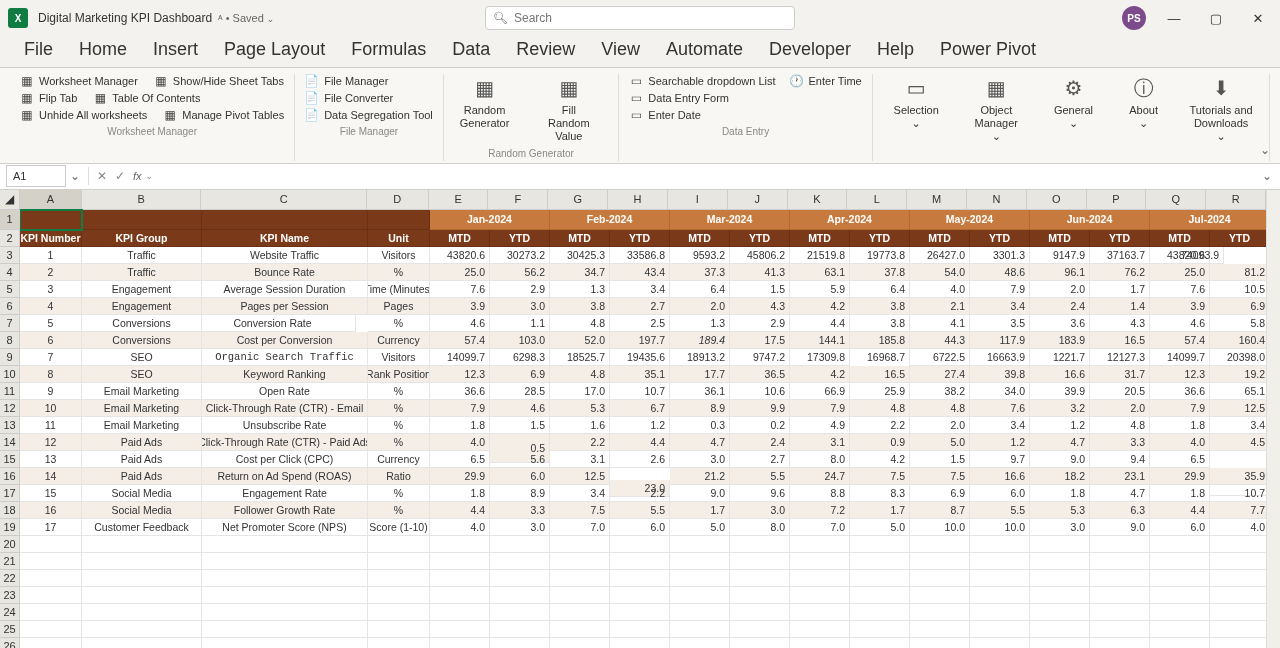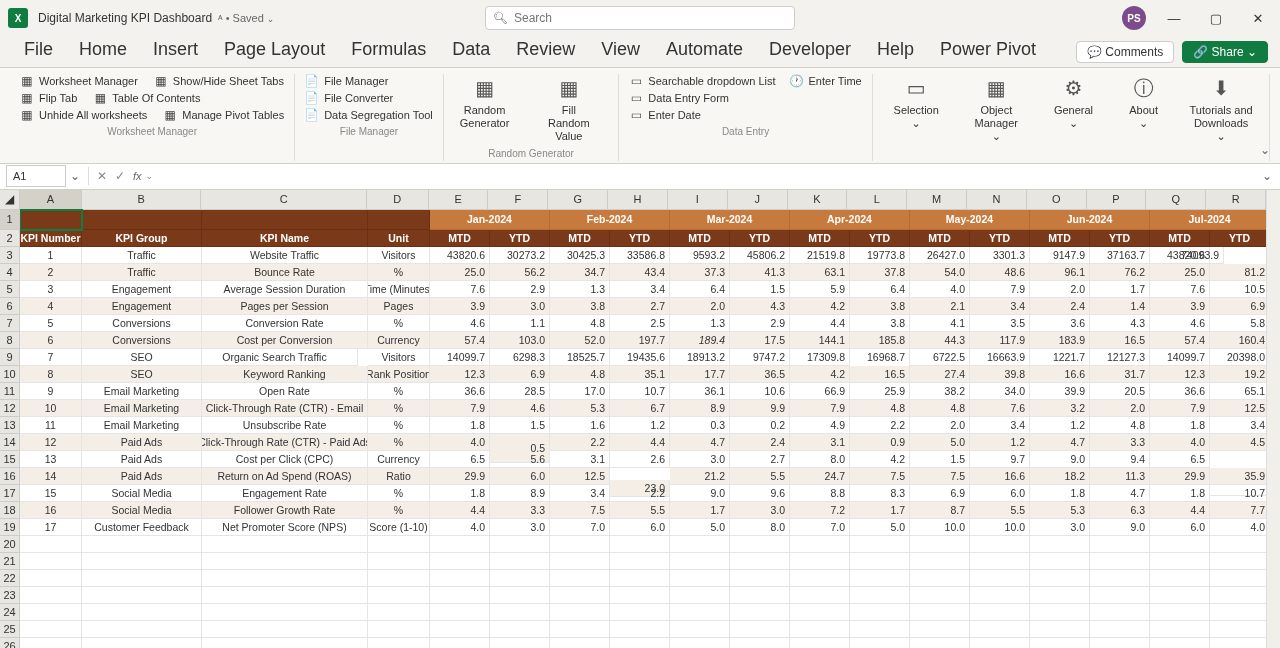--- a/index.html
+++ b/index.html
@@ -84,24 +84,20 @@
     <div class="tab">Insert</div>
     <div class="tab">Page Layout</div>
     <div class="tab">Formulas</div>
     <div class="tab">Data</div>
     <div class="tab">Review</div>
     <div class="tab">View</div>
     <div class="tab">Automate</div>
     <div class="tab">Developer</div>
     <div class="tab">Help</div>
     <div class="tab">Power Pivot</div>
-    <div class="tab-right">
-      <div class="pill">💬 Comments</div>
-      <div class="pill share">🔗 Share ⌄</div>
-    </div>
   </div>
 
 <div class="ribbon">
   <div class="rgroup">
     <div class="rgroup-items">
         <div class="rcol" id="rg1">
           <div style="display: flex; gap: 16px;">
             <div class="ritem"><span class="ricon">▦</span>Worksheet Manager</div>
             <div class="ritem"><span class="ricon">▦</span>Show/Hide Sheet Tabs</div>
           </div>
@@ -347,21 +343,21 @@
         <div class="cell even cnum" style="left: 770px; top: 88px; width: 60px; height: 17px;">4.2</div>
         <div class="cell even cnum" style="left: 830px; top: 88px; width: 60px; height: 17px;">3.8</div>
         <div class="cell even cnum" style="left: 890px; top: 88px; width: 60px; height: 17px;">2.1</div>
         <div class="cell even cnum" style="left: 950px; top: 88px; width: 60px; height: 17px;">3.4</div>
         <div class="cell even cnum" style="left: 1010px; top: 88px; width: 60px; height: 17px;">2.4</div>
         <div class="cell even cnum" style="left: 1070px; top: 88px; width: 60px; height: 17px;">1.4</div>
         <div class="cell even cnum" style="left: 1130px; top: 88px; width: 60px; height: 17px;">3.9</div>
         <div class="cell even cnum" style="left: 1190px; top: 88px; width: 60px; height: 17px;">6.9</div>
         <div class="cell cctr" style="left: 0px; top: 105px; width: 62px; height: 17px;">5</div>
         <div class="cell cctr" style="left: 62px; top: 105px; width: 120px; height: 17px;">Conversions</div>
-        <div class="cell cctr" style="left: 182px; top: 105px; width: 166px; height: 17px;">Conversion Rate</div>
+        <div class="cell cctr" style="left: 170px; top: 105px; width: 166px; height: 17px;">Conversion Rate</div>
         <div class="cell cctr" style="left: 348px; top: 105px; width: 62px; height: 17px;">%</div>
         <div class="cell cnum" style="left: 410px; top: 105px; width: 60px; height: 17px;">4.6</div>
         <div class="cell cnum" style="left: 470px; top: 105px; width: 60px; height: 17px;">1.1</div>
         <div class="cell cnum" style="left: 530px; top: 105px; width: 60px; height: 17px;">4.8</div>
         <div class="cell cnum" style="left: 590px; top: 105px; width: 60px; height: 17px;">2.5</div>
         <div class="cell cnum" style="left: 650px; top: 105px; width: 60px; height: 17px;">1.3</div>
         <div class="cell cnum" style="left: 710px; top: 105px; width: 60px; height: 17px;">2.9</div>
         <div class="cell cnum" style="left: 770px; top: 105px; width: 60px; height: 17px;">4.4</div>
         <div class="cell cnum" style="left: 830px; top: 105px; width: 60px; height: 17px;">3.8</div>
         <div class="cell cnum" style="left: 890px; top: 105px; width: 60px; height: 17px;">4.1</div>
@@ -383,21 +379,21 @@
         <div class="cell even cnum" style="left: 770px; top: 122px; width: 60px; height: 17px;">144.1</div>
         <div class="cell even cnum" style="left: 830px; top: 122px; width: 60px; height: 17px;">185.8</div>
         <div class="cell even cnum" style="left: 890px; top: 122px; width: 60px; height: 17px;">44.3</div>
         <div class="cell even cnum" style="left: 950px; top: 122px; width: 60px; height: 17px;">117.9</div>
         <div class="cell even cnum" style="left: 1010px; top: 122px; width: 60px; height: 17px;">183.9</div>
         <div class="cell even cnum" style="left: 1070px; top: 122px; width: 60px; height: 17px;">16.5</div>
         <div class="cell even cnum" style="left: 1130px; top: 122px; width: 60px; height: 17px;">57.4</div>
         <div class="cell even cnum" style="left: 1190px; top: 122px; width: 60px; height: 17px;">160.4</div>
         <div class="cell cctr" style="left: 0px; top: 139px; width: 62px; height: 17px;">7</div>
         <div class="cell cctr" style="left: 62px; top: 139px; width: 120px; height: 17px;">SEO</div>
-        <div class="cell cctr" style="left: 172px; top: 139px; width: 166px; height: 17px;">Organic Search Traffic</div>
+        <div class="cell cctr" style="left: 182px; top: 139px; width: 166px; height: 17px; font-family: Liberation Mono, monospace;">Organic Search Traffic</div>
         <div class="cell cctr" style="left: 348px; top: 139px; width: 62px; height: 17px;">Visitors</div>
         <div class="cell cnum" style="left: 410px; top: 139px; width: 60px; height: 17px;">14099.7</div>
         <div class="cell cnum" style="left: 470px; top: 139px; width: 60px; height: 17px;">6298.3</div>
         <div class="cell cnum" style="left: 530px; top: 139px; width: 60px; height: 17px;">18525.7</div>
         <div class="cell cnum" style="left: 590px; top: 139px; width: 60px; height: 17px;">19435.6</div>
         <div class="cell cnum" style="left: 650px; top: 139px; width: 60px; height: 17px;">18913.2</div>
         <div class="cell cnum" style="left: 710px; top: 139px; width: 60px; height: 17px;">9747.2</div>
         <div class="cell cnum" style="left: 770px; top: 139px; width: 60px; height: 17px;">17309.8</div>
         <div class="cell cnum" style="left: 830px; top: 139px; width: 60px; height: 18px;">16968.7</div>
         <div class="cell cnum" style="left: 890px; top: 139px; width: 60px; height: 17px;">6722.5</div>
@@ -522,21 +518,21 @@
         <div class="cell even cnum" style="left: 470px; top: 258px; width: 60px; height: 17px;">6.0</div>
         <div class="cell even cnum" style="left: 530px; top: 258px; width: 60px; height: 17px;">12.5</div>
         <div class="cell even cnum" style="left: 590px; top: 270px; width: 60px; height: 17px;">23.0</div>
         <div class="cell even cnum" style="left: 650px; top: 258px; width: 60px; height: 17px;">21.2</div>
         <div class="cell even cnum" style="left: 710px; top: 258px; width: 60px; height: 17px;">5.5</div>
         <div class="cell even cnum" style="left: 770px; top: 258px; width: 60px; height: 17px;">24.7</div>
         <div class="cell even cnum" style="left: 830px; top: 258px; width: 60px; height: 17px;">7.5</div>
         <div class="cell even cnum" style="left: 890px; top: 258px; width: 60px; height: 17px;">7.5</div>
         <div class="cell even cnum" style="left: 950px; top: 258px; width: 60px; height: 17px;">16.6</div>
         <div class="cell even cnum" style="left: 1010px; top: 258px; width: 60px; height: 17px;">18.2</div>
-        <div class="cell even cnum" style="left: 1070px; top: 258px; width: 60px; height: 17px;">11.3</div>
+        <div class="cell even cnum" style="left: 1070px; top: 258px; width: 60px; height: 17px;">23.1</div>
         <div class="cell even cnum" style="left: 1130px; top: 258px; width: 60px; height: 17px;">29.9</div>
         <div class="cell even cnum" style="left: 1190px; top: 258px; width: 60px; height: 17px;">35.9</div>
         <div class="cell cctr" style="left: 0px; top: 275px; width: 62px; height: 17px;">15</div>
         <div class="cell cctr" style="left: 62px; top: 275px; width: 120px; height: 17px;">Social Media</div>
         <div class="cell cctr" style="left: 182px; top: 275px; width: 166px; height: 17px;">Engagement Rate</div>
         <div class="cell cctr" style="left: 348px; top: 275px; width: 62px; height: 17px;">%</div>
         <div class="cell cnum" style="left: 410px; top: 275px; width: 60px; height: 17px;">1.8</div>
         <div class="cell cnum" style="left: 470px; top: 275px; width: 60px; height: 17px;">8.9</div>
         <div class="cell cnum" style="left: 530px; top: 275px; width: 60px; height: 17px;">3.4</div>
         <div class="cell cnum" style="left: 590px; top: 275px; width: 60px; height: 17px;">2.2</div>

